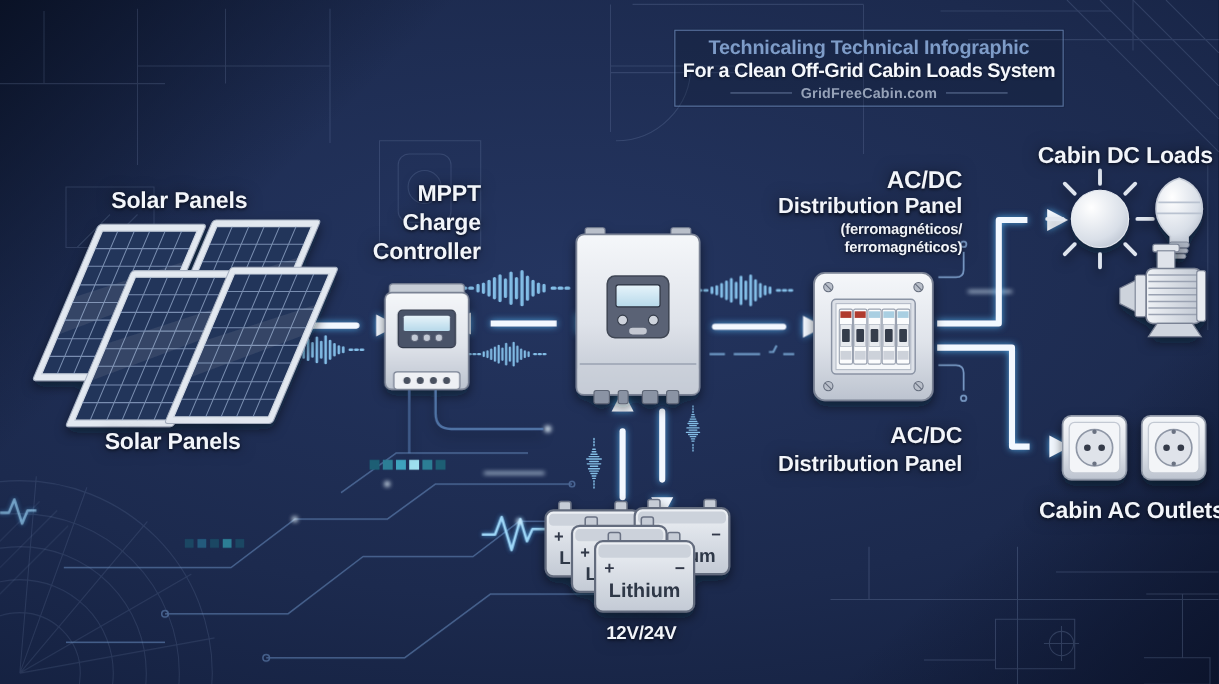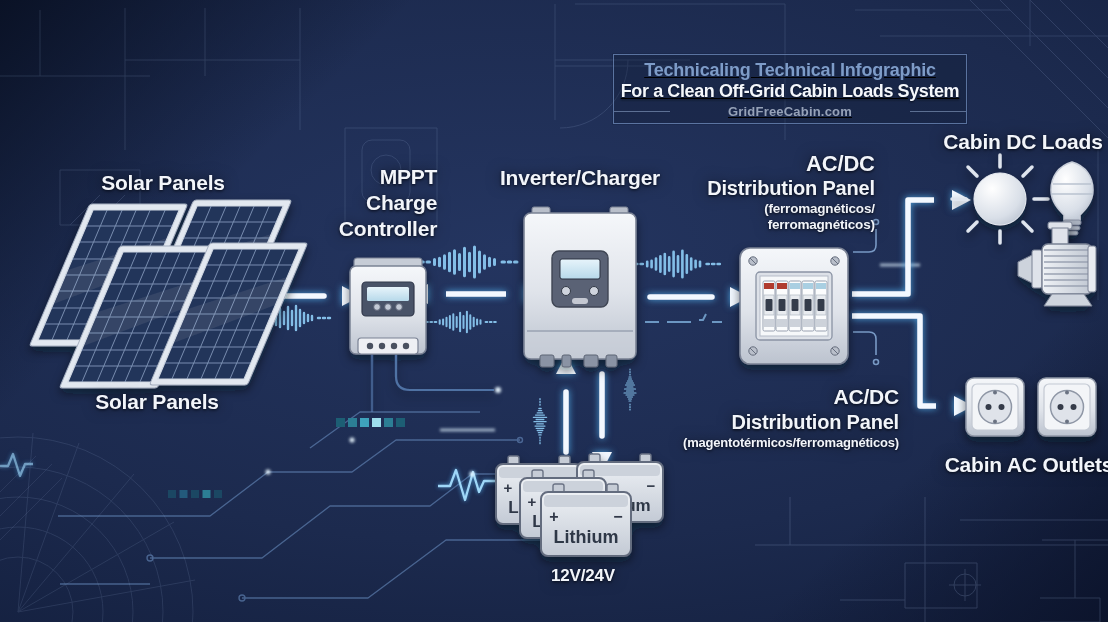--- a/index.html
+++ b/index.html
@@ -14,30 +14,29 @@
   .art{position:absolute;left:0;top:0;width:1108px;height:622px;}
   .lbl{
     position:absolute;transform:translateX(-50%);
     color:var(--label,#f2f5fa);font-weight:bold;white-space:nowrap;text-align:right;
     letter-spacing:-0.2px;
     text-shadow:0 1px 3px rgba(3,7,17,.85), 0 0 14px rgba(3,7,17,.55);
   }
   .fs21{font-size:21px;line-height:26px;}
   .small{font-size:13.5px;line-height:16px;font-weight:bold;}
   .titlebox{
-    position:absolute;left:613px;top:54px;width:352px;height:68px;
+    position:absolute;left:613px;top:27px;width:352px;height:68px;
     border:1px solid rgba(126,156,208,.65);
     background:rgba(14,24,48,.28);
     box-shadow:0 0 0 1px rgba(20,32,62,.35);
     text-align:center;
-    text-decoration:underline;
   }
   .titlebox .t1{margin-top:5px;font-size:18px;font-weight:bold;color:var(--title-accent,#7e9cc8);letter-spacing:-0.2px;}
   .titlebox .t2{font-size:18px;font-weight:bold;color:#f4f7fc;letter-spacing:-0.4px;text-shadow:0 1px 2px rgba(3,7,17,.8);}
-  .t3row{display:flex;align-items:center;justify-content:space-between;gap:8px;margin-top:2px;}
+  .t3row{display:flex;align-items:center;justify-content:center;gap:8px;margin-top:2px;}
   .t3row .dash{display:inline-block;width:56px;height:1px;background:rgba(150,172,210,.55);}
   .t3row .site{font-size:13px;font-weight:bold;color:var(--muted,#96a2b8);letter-spacing:.2px;}
   .stack div{white-space:nowrap;}
 </style>
 </head>
 <body>
 
 <div class="stage">
 
 <svg class="art" viewBox="0 0 1108 622">
@@ -377,33 +376,31 @@
 
 <div class="lbl fs21" style="left:163px;top:170px">Solar Panels</div>
 <div class="lbl fs21" style="left:157px;top:389px">Solar Panels</div>
 
 <div class="lbl fs21 stack" style="left:388px;top:164px">
   <div>MPPT</div>
   <div>Charge</div>
   <div>Controller</div>
 </div>
 
-<div class="lbl fs21" style="left:580px;top:165px">Inverter/Charger</div>
 
 <div class="lbl stack" style="left:791px;top:151px">
   <div style="font-size:22px;line-height:25px">AC/DC</div>
   <div style="font-size:20px;line-height:25px">Distribution Panel</div>
   <div class="small">(ferromagnéticos/</div>
   <div class="small">ferromagnéticos)</div>
 </div>
 
 <div class="lbl stack" style="left:791px;top:384px">
   <div style="font-size:21px;line-height:25px">AC/DC</div>
   <div style="font-size:20px;line-height:26px">Distribution Panel</div>
-  <div style="font-size:13px;line-height:16px;font-weight:bold">(magentotérmicos/ferromagnéticos)</div>
 </div>
 
 <div class="lbl fs21" style="left:1023px;top:129px">Cabin DC Loads</div>
 <div class="lbl fs21" style="left:1029px;top:452px">Cabin AC Outlets</div>
 
 <div class="lbl stack" style="left:583px;top:565px">
   <div style="font-size:17px;line-height:21px">12V/24V</div>
 </div>
 
 </div>

